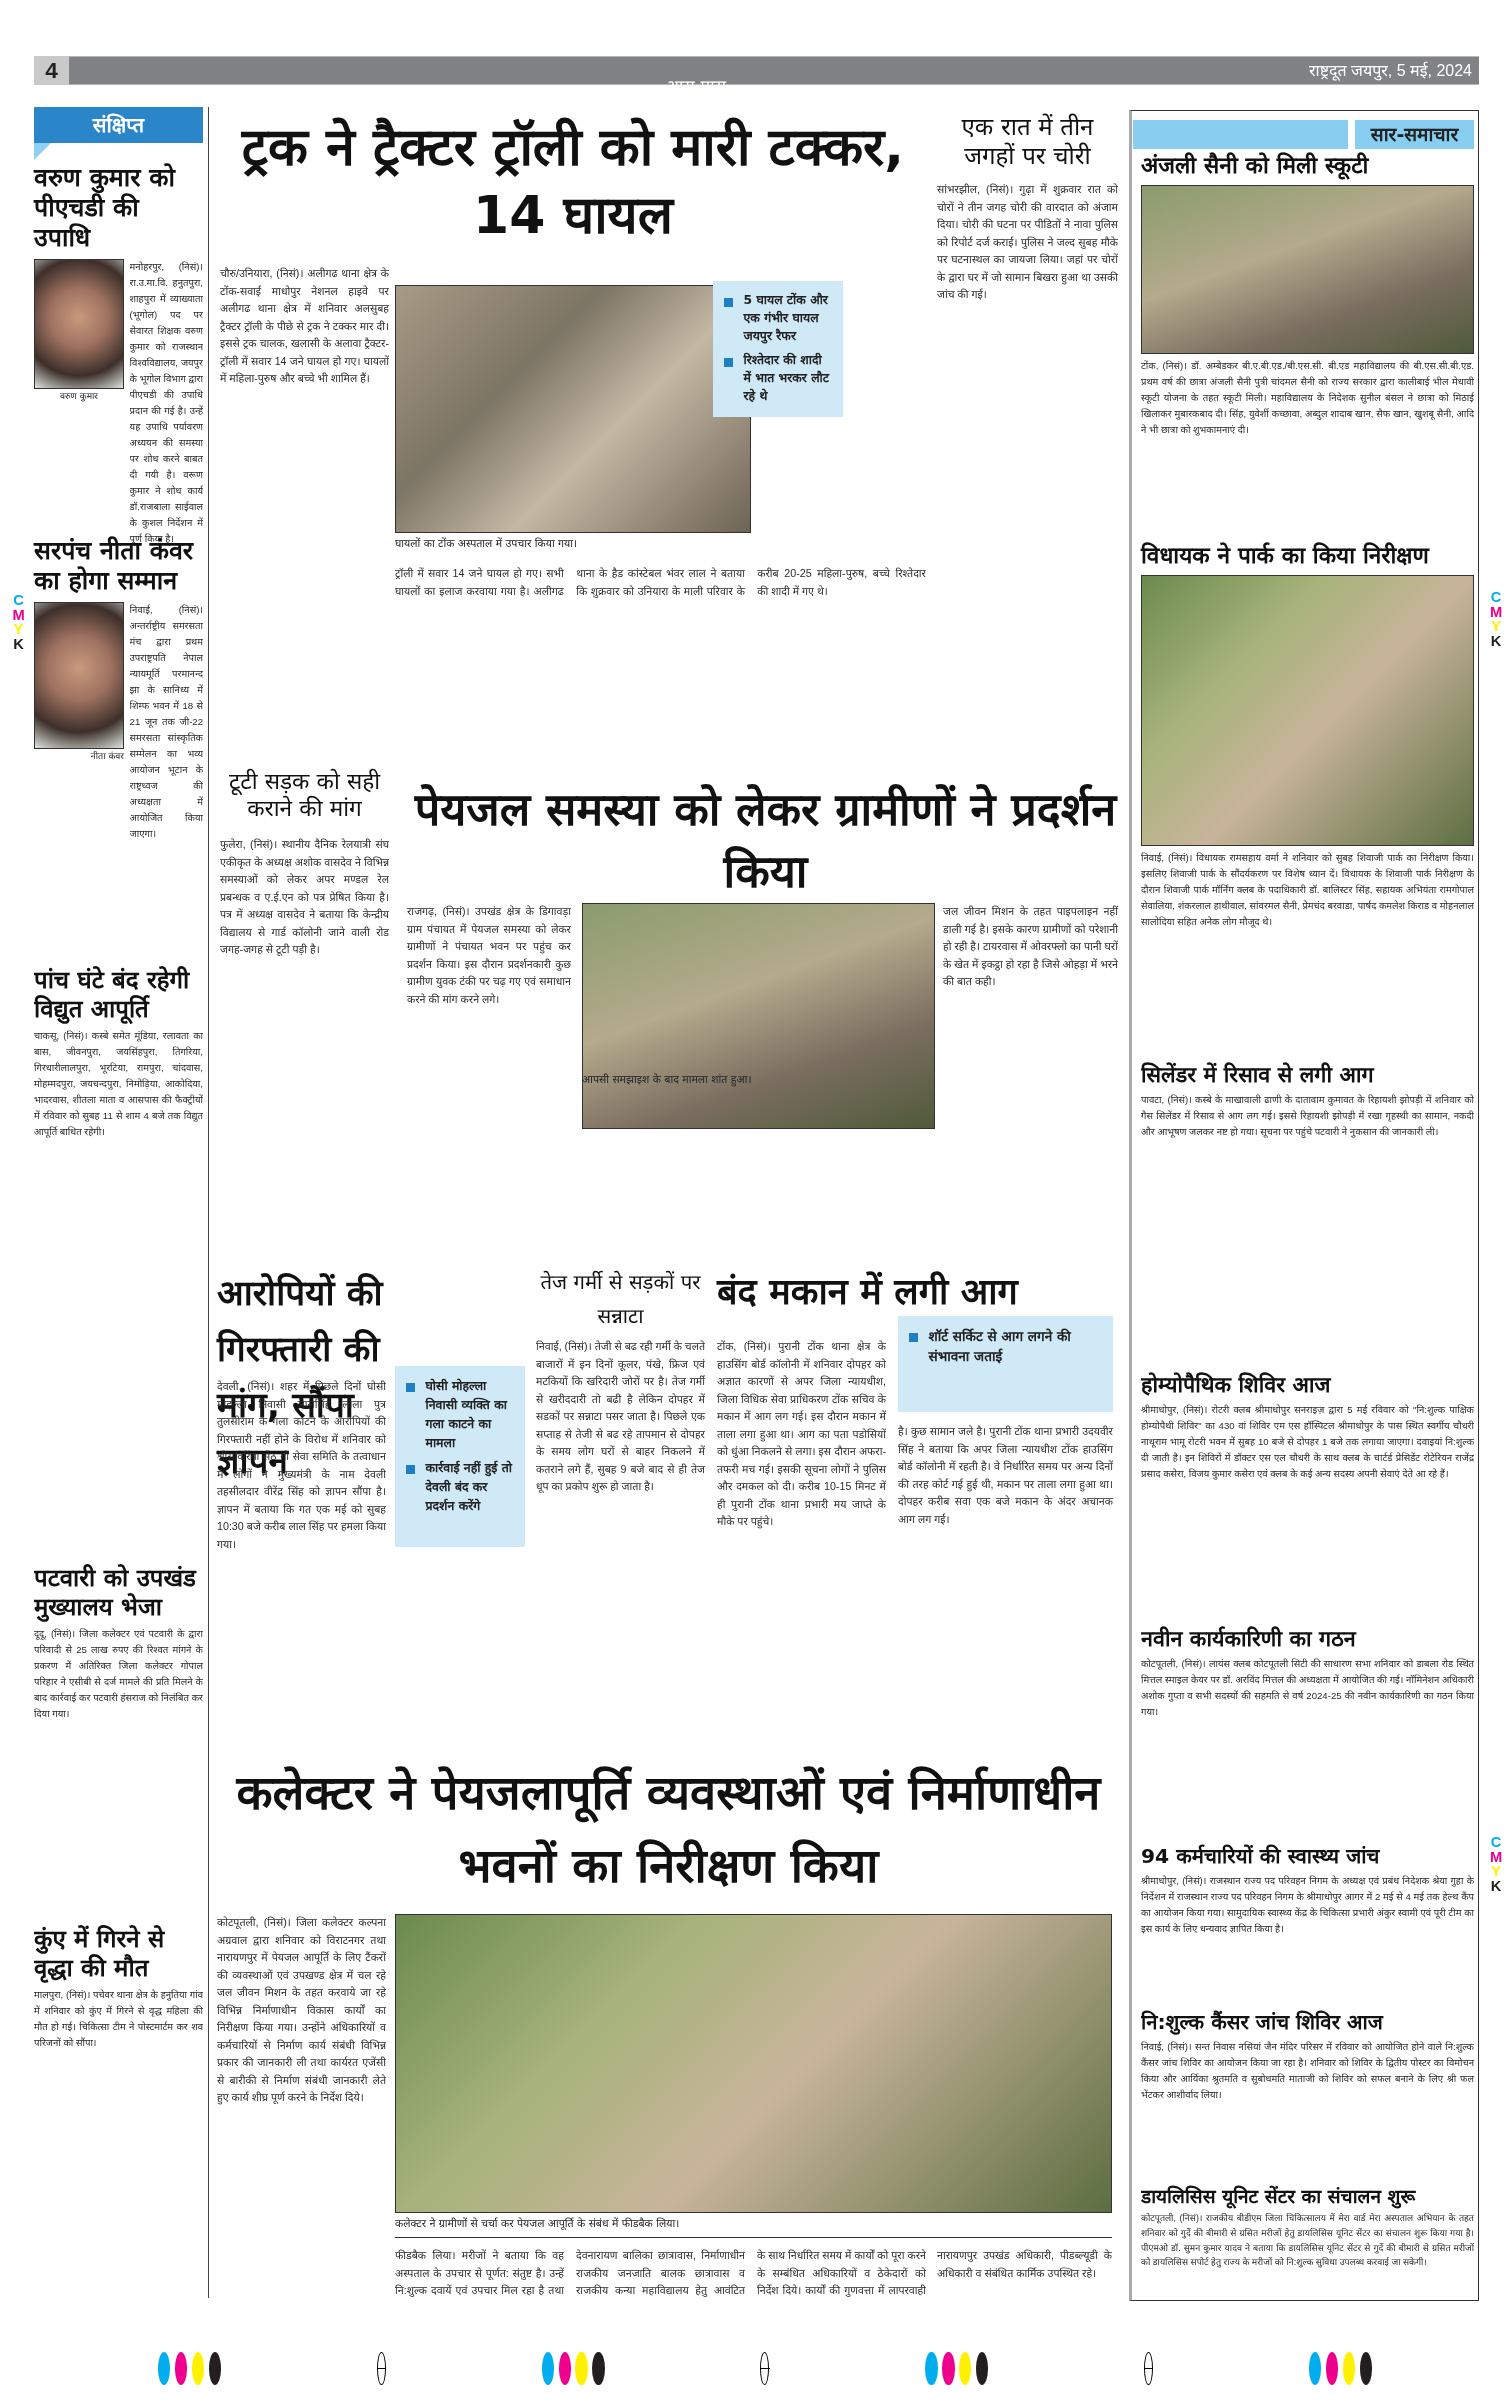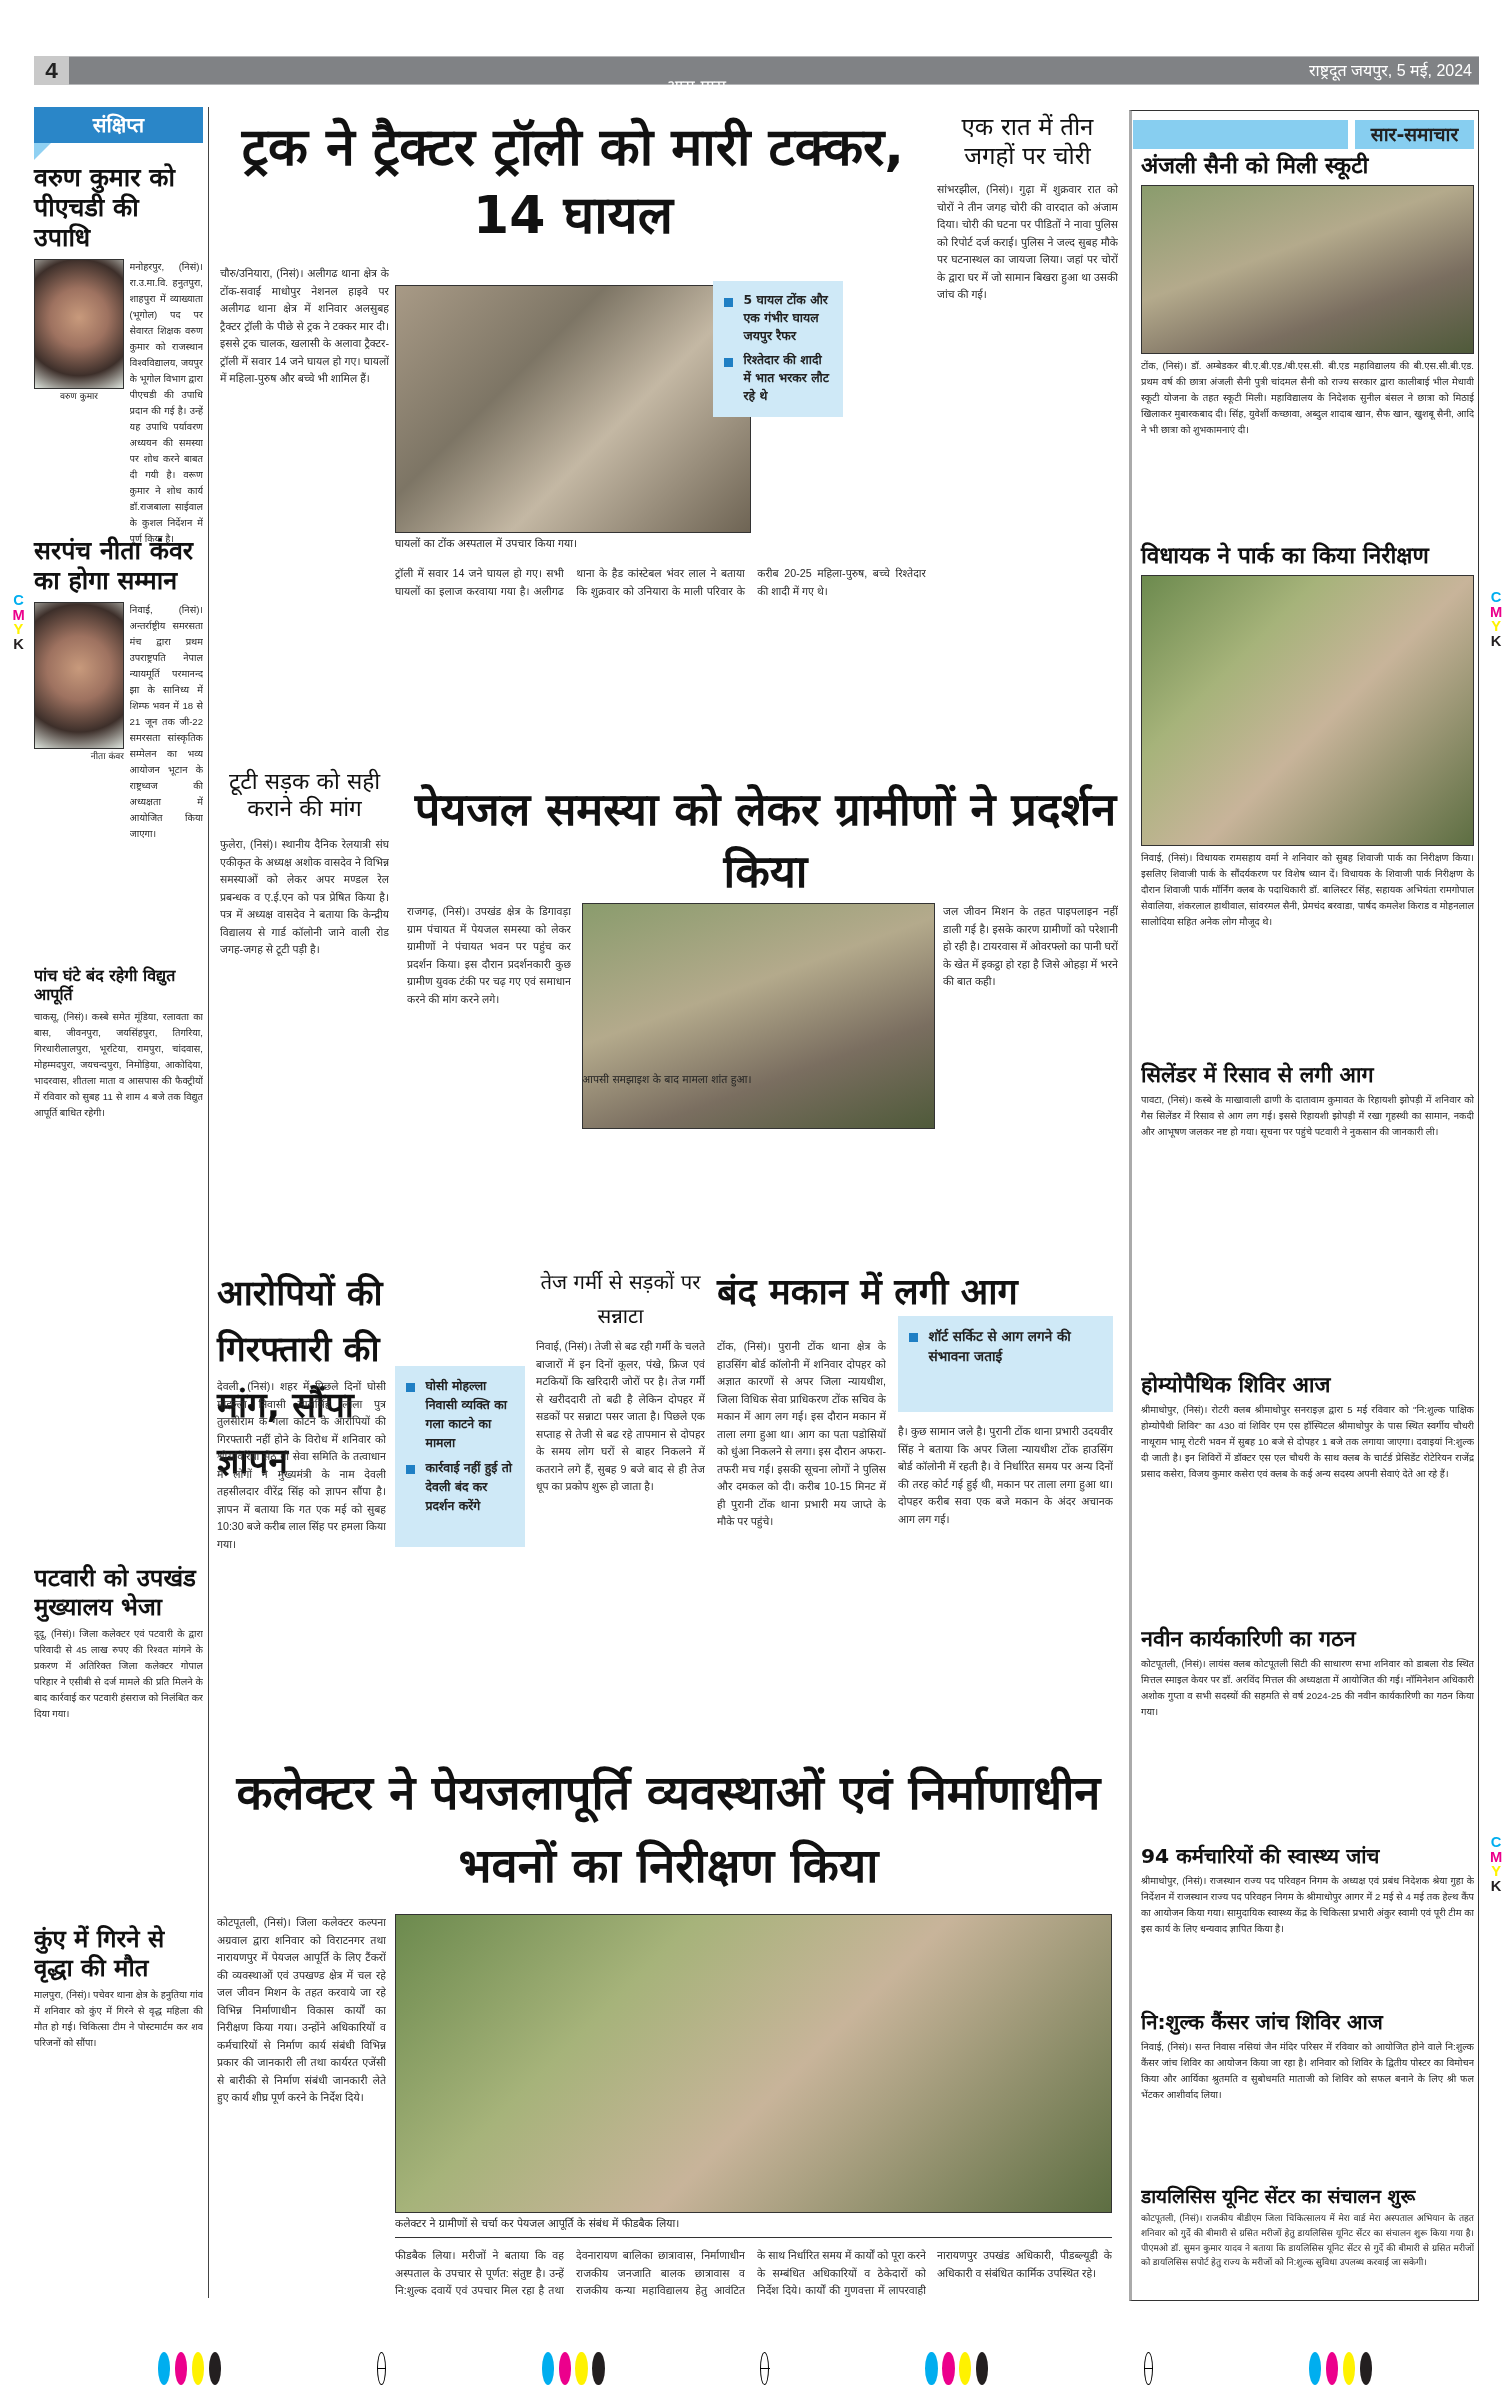--- a/index.html
+++ b/index.html
@@ -55,27 +55,27 @@
   <div style="display:flex;gap:5.6px;margin-top:5.6px">
     <div style="width:90px;flex:none">
       <div class="photo face" style="height:147px"></div>
       <div class="cap" style="text-align:right;font-size:9px">नीता कंवर</div>
     </div>
     <div class="body" style="font-size:9.6px;line-height:16px;height:395px;overflow:hidden">निवाई, (निसं)। अन्तर्राष्ट्रीय समरसता मंच द्वारा प्रथम उपराष्ट्रपति नेपाल न्यायमूर्ति परमानन्द झा के सानिध्य में शिम्फ भवन में 18 से 21 जून तक जी-22 समरसता सांस्कृतिक सम्मेलन का भव्य आयोजन भूटान के राष्ट्रध्वज की अध्यक्षता में आयोजित किया जाएगा।</div>
   </div>
 </div>
 
 <div class="abs" style="left:34px;top:966px;width:169px;height:339px;overflow:hidden">
-  <div class="h1" style="font-size:16px">पांच घंटे बंद रहेगी विद्युत आपूर्ति</div>
+  <div class="h1" style="font-size:24px">पांच घंटे बंद रहेगी विद्युत आपूर्ति</div>
   <div class="body" style="font-size:9.6px;line-height:16px;margin-top:4.5px">चाकसू, (निसं)। कस्बे समेत मूंडिया, रलावता का बास, जीवनपुरा, जयसिंहपुरा, तिगरिया, गिरधारीलालपुरा, भूरटिया, रामपुरा, चांदवास, मोहम्मदपुरा, जयचन्दपुरा, निमोड़िया, आकोदिया, भादरवास, शीतला माता व आसपास की फैक्ट्रीयों में रविवार को सुबह 11 से शाम 4 बजे तक विद्युत आपूर्ति बाधित रहेगी।</div>
 </div>
 
 <div class="abs" style="left:34px;top:1564px;width:169px;height:339px;overflow:hidden">
   <div class="h1" style="font-size:24px">पटवारी को उपखंड मुख्यालय भेजा</div>
-  <div class="body" style="font-size:9.6px;line-height:16px;margin-top:4.5px">दूदू, (निसं)। जिला कलेक्टर एवं पटवारी के द्वारा परिवादी से 45 लाख रुपए की रिश्वत मांगने के प्रकरण में अतिरिक्त जिला कलेक्टर गोपाल परिहार ने एसीबी से दर्ज मामले की प्रति मिलने के बाद कार्रवाई कर पटवारी हंसराज को निलंबित कर दिया गया।</div>
+  <div class="body" style="font-size:9.6px;line-height:16px;margin-top:4.5px">दूदू, (निसं)। जिला कलेक्टर एवं पटवारी के द्वारा परिवादी से 25 लाख रुपए की रिश्वत मांगने के प्रकरण में अतिरिक्त जिला कलेक्टर गोपाल परिहार ने एसीबी से दर्ज मामले की प्रति मिलने के बाद कार्रवाई कर पटवारी हंसराज को निलंबित कर दिया गया।</div>
 </div>
 
 <div class="abs" style="left:34px;top:1925px;width:169px;height:373px;overflow:hidden">
   <div class="h1" style="font-size:24px">कुंए में गिरने से वृद्धा की मौत</div>
   <div class="body" style="font-size:9.6px;line-height:16px;margin-top:4.5px">मालपुरा, (निसं)। पचेवर थाना क्षेत्र के हनुतिया गांव में शनिवार को कुंए में गिरने से वृद्ध महिला की मौत हो गई। चिकित्सा टीम ने पोस्टमार्टम कर शव परिजनों को सौंपा।</div>
 </div>
 
 <div class="abs h1" style="left:220px;top:113px;width:706px;font-size:52px;text-align:center;line-height:68px">ट्रक ने ट्रैक्टर ट्रॉली को मारी टक्कर, 14 घायल</div>
 <div class="abs body" style="left:220px;top:265px;width:169px;height:508px;overflow:hidden">चौरु/उनियारा, (निसं)। अलीगढ थाना क्षेत्र के टोंक-सवाई माधोपुर नेशनल हाइवे पर अलीगढ थाना क्षेत्र में शनिवार अलसुबह ट्रैक्टर ट्रॉली के पीछे से ट्रक ने टक्कर मार दी। इससे ट्रक चालक, खलासी के अलावा ट्रैक्टर-ट्रॉली में सवार 14 जने घायल हो गए। घायलों में महिला-पुरुष और बच्चे भी शामिल हैं।</div>
 <div class="abs photo" style="left:395px;top:285px;width:356px;height:248px"></div>

